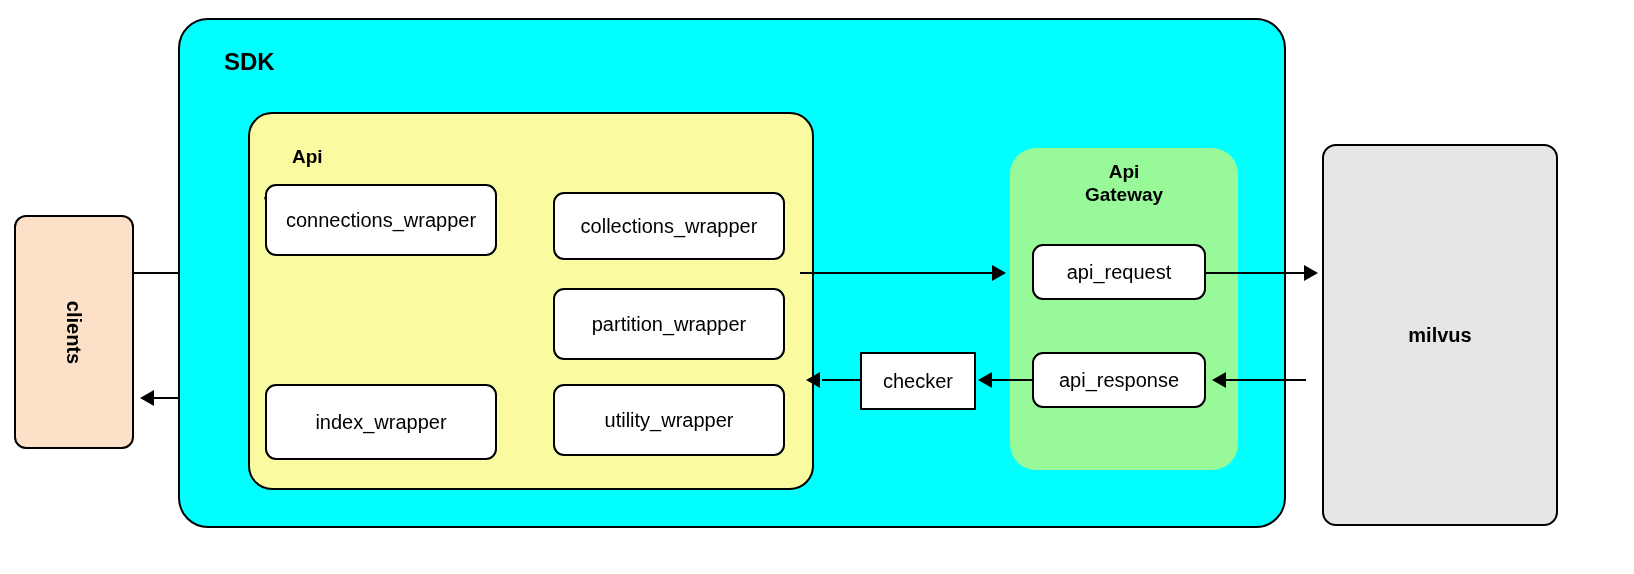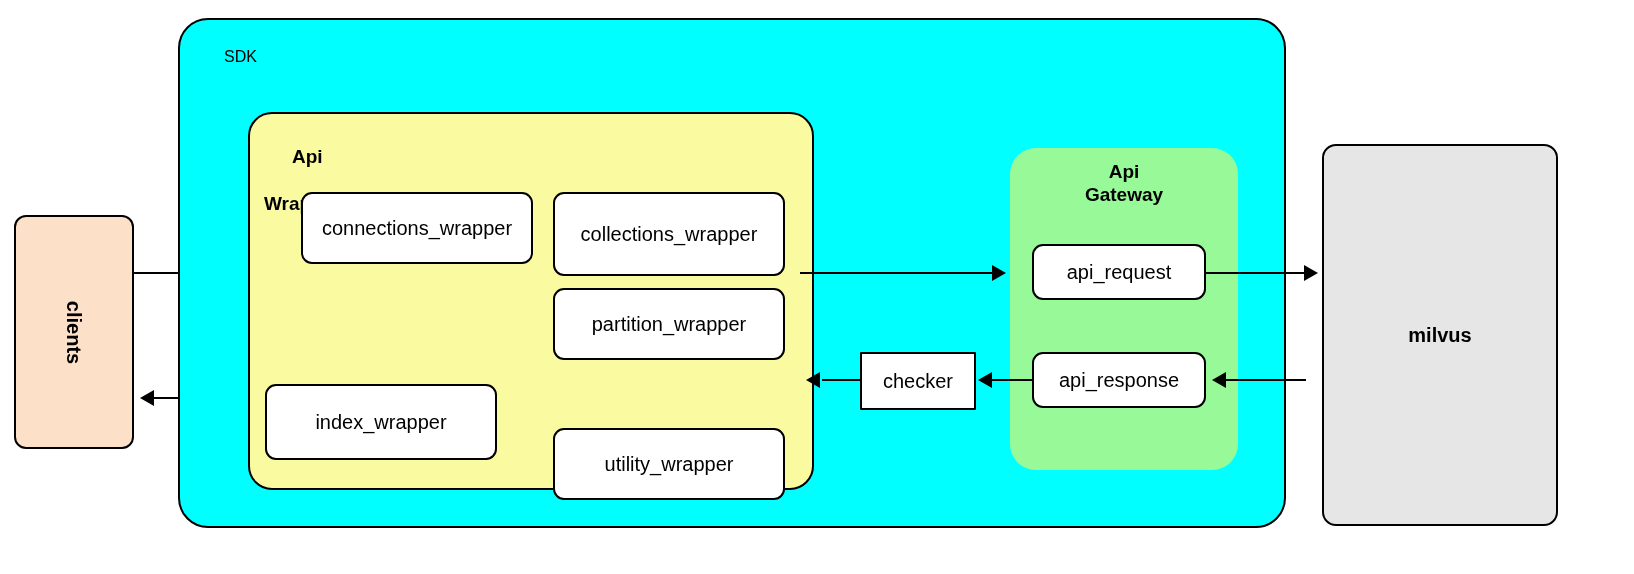--- a/index.html
+++ b/index.html
@@ -37,22 +37,22 @@
     height: 510px;
     background: #00FFFF;
     border: 2px solid #000000;
     border-radius: 30px;
     display: block;
   }
   .sdk-title {
     position: absolute;
     left: 44px;
     top: 28px;
-    font-size: 16px;
-    font-weight: normal;
+    font-size: 24px;
+    font-weight: bold;
     color: #000000;
     letter-spacing: 0px;
   }
 
   
   .apiwrapper-container {
     left: 248px;
     top: 112px;
     width: 566px;
     height: 378px;
@@ -192,34 +192,34 @@
 
   </div>
 
   <div class="box apiwrapper-container">
     <div class="apiwrapper-title">
       <span class="ln1">Api</span>
       <span class="ln2">Wrapper</span>
     </div>
   </div>
 
-  <div class="box leaf" style="left:265px; top:192px; width:232px; height:72px;margin-left:36px;">
+  <div class="box leaf" style="left:265px; top:184px; width:232px; height:72px;">
     <span>connections_wrapper</span>
   </div>
   <div class="box leaf" style="left:265px; top:384px; width:232px; height:76px;">
     <span>index_wrapper</span>
   </div>
 
-  <div class="box leaf" style="left:553px; top:192px; width:232px; height:84px;justify-content:center;">
+  <div class="box leaf" style="left:553px; top:192px; width:232px; height:68px;justify-content:center;">
     <span>collections_wrapper</span>
   </div>
   <div class="box leaf" style="left:553px; top:288px; width:232px; height:72px;">
     <span>partition_wrapper</span>
   </div>
-  <div class="box leaf" style="left:553px; top:384px; width:232px; height:72px;margin-top:44px;">
+  <div class="box leaf" style="left:553px; top:384px; width:232px; height:72px;">
     <span>utility_wrapper</span>
   </div>
 
   <div class="conn" style="left:800px; top:272px; width:196px;"></div>
   <div class="arrow-head arrow-right" style="left:992px; top:265px;"></div>
 
   <div class="box gateway-container">
     <div class="gateway-title">
       <span class="ln1">Api</span>
       <span class="ln2">Gateway</span>

